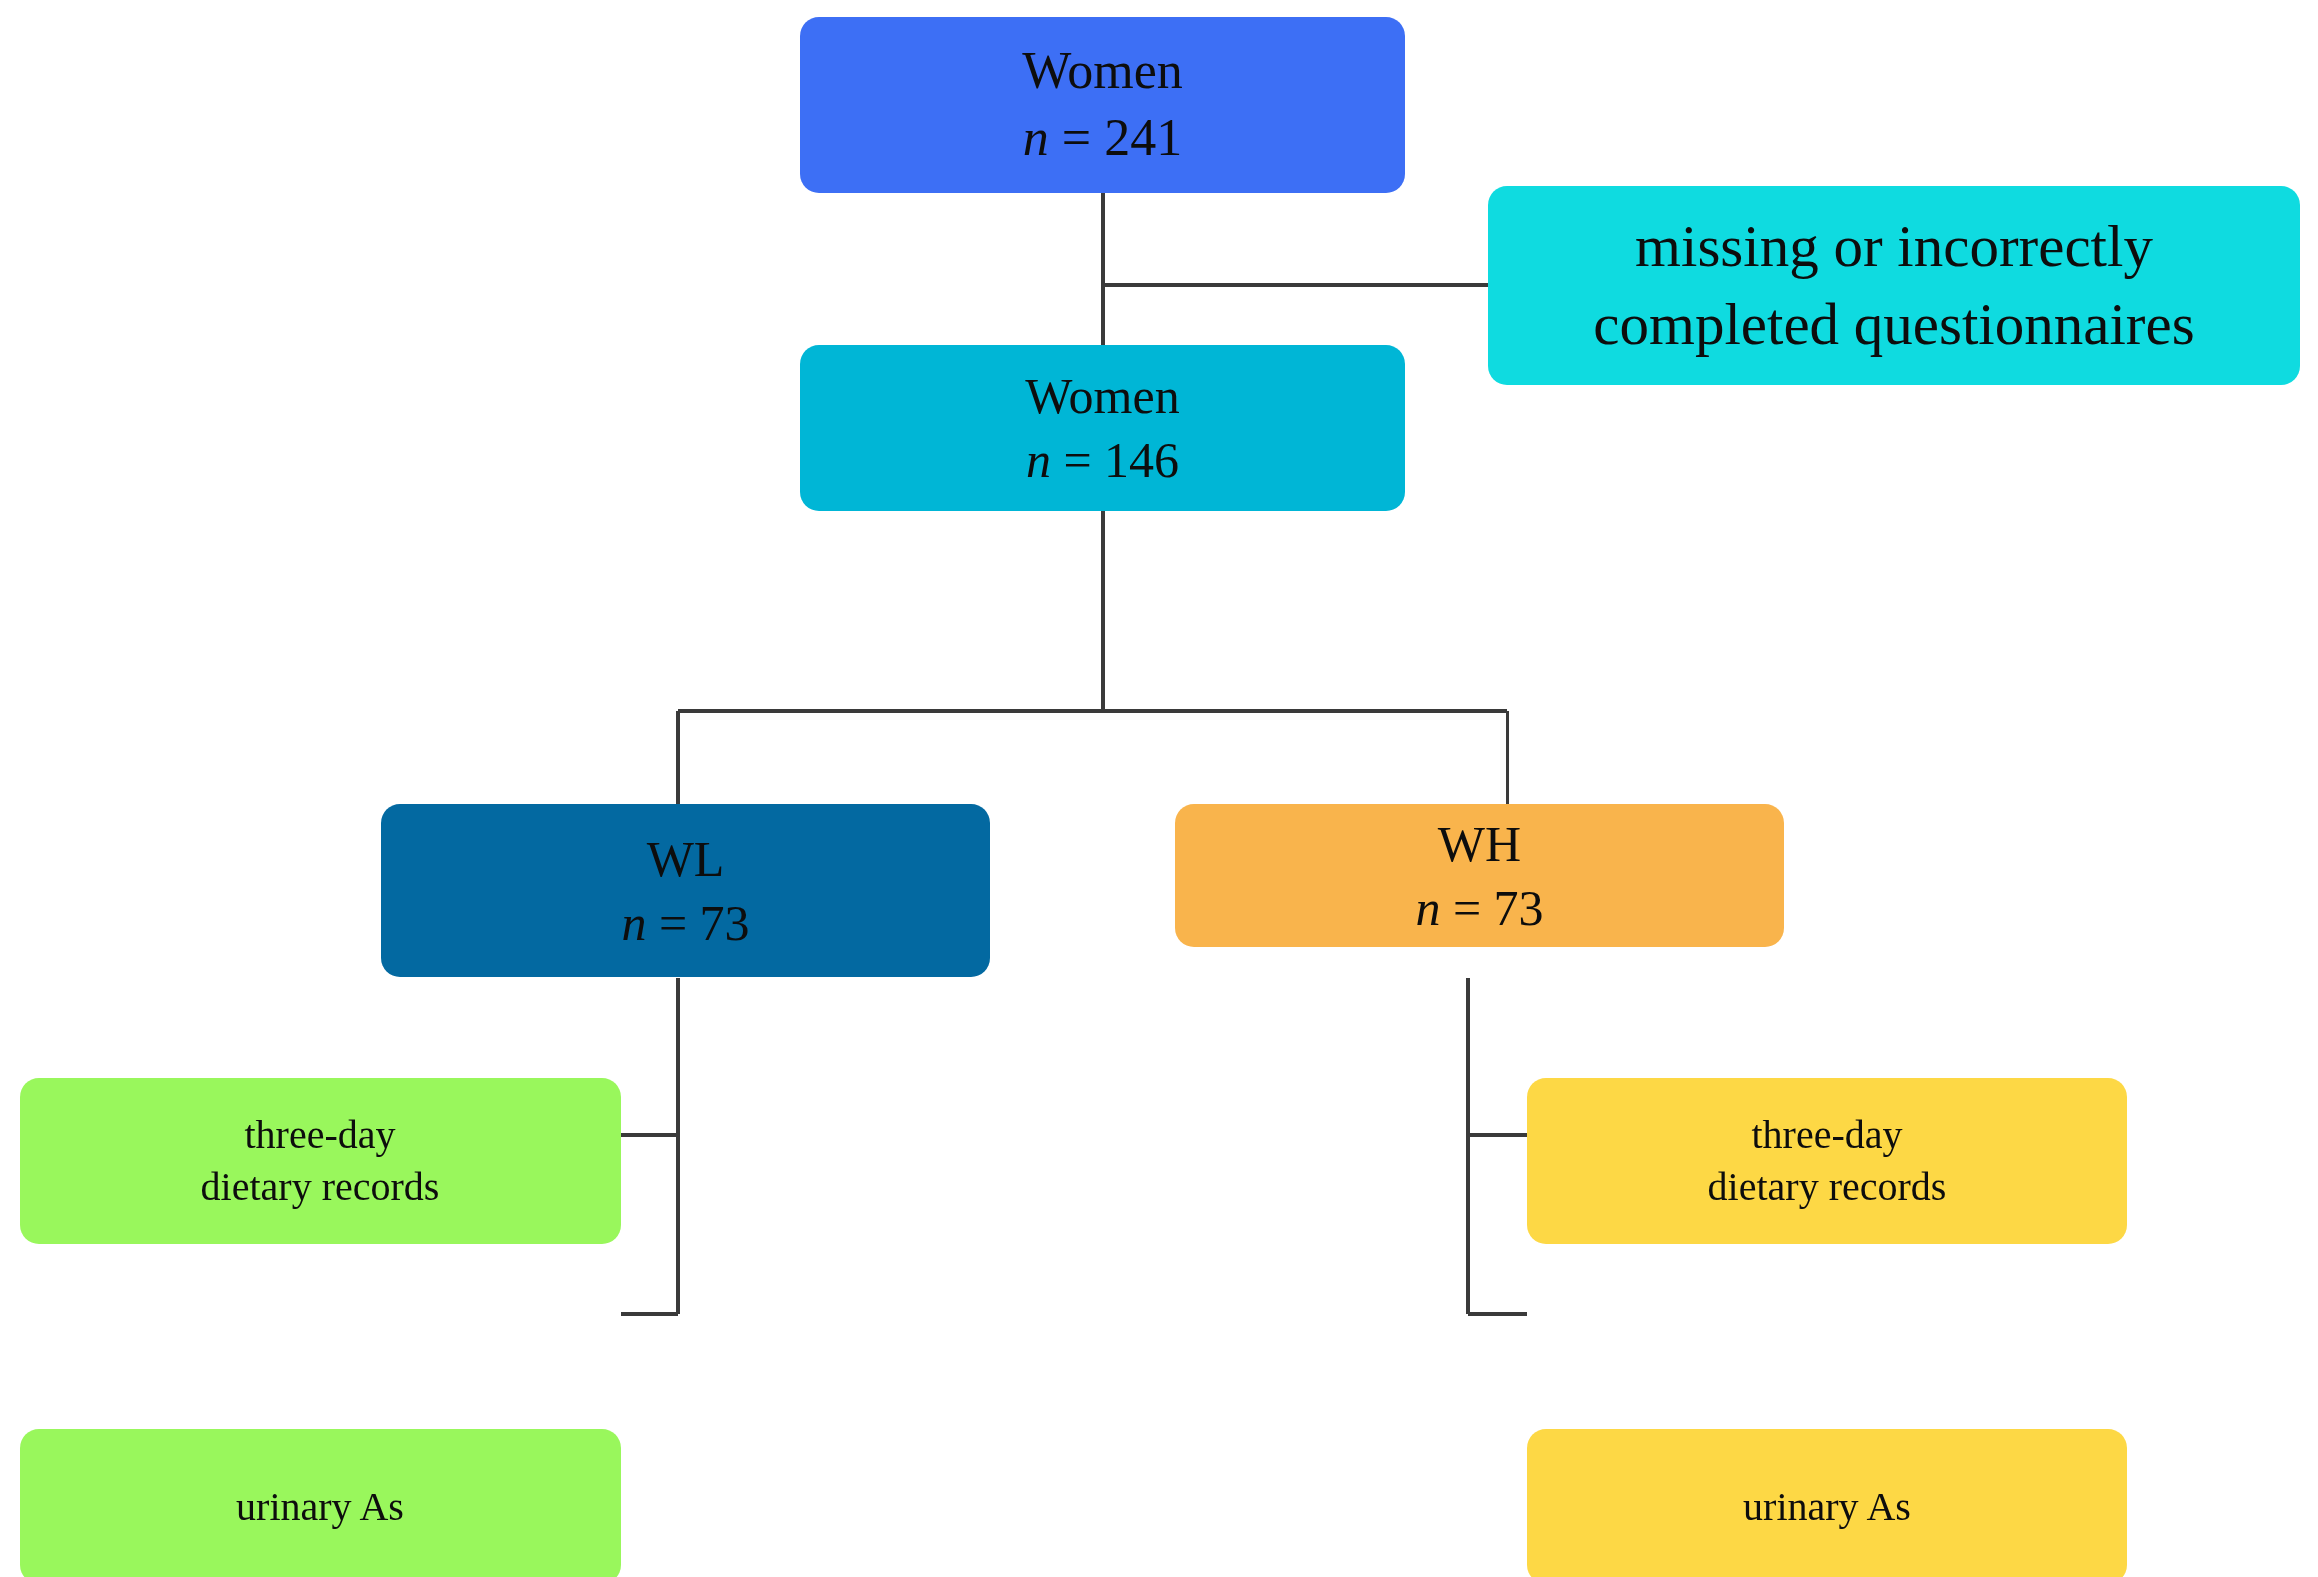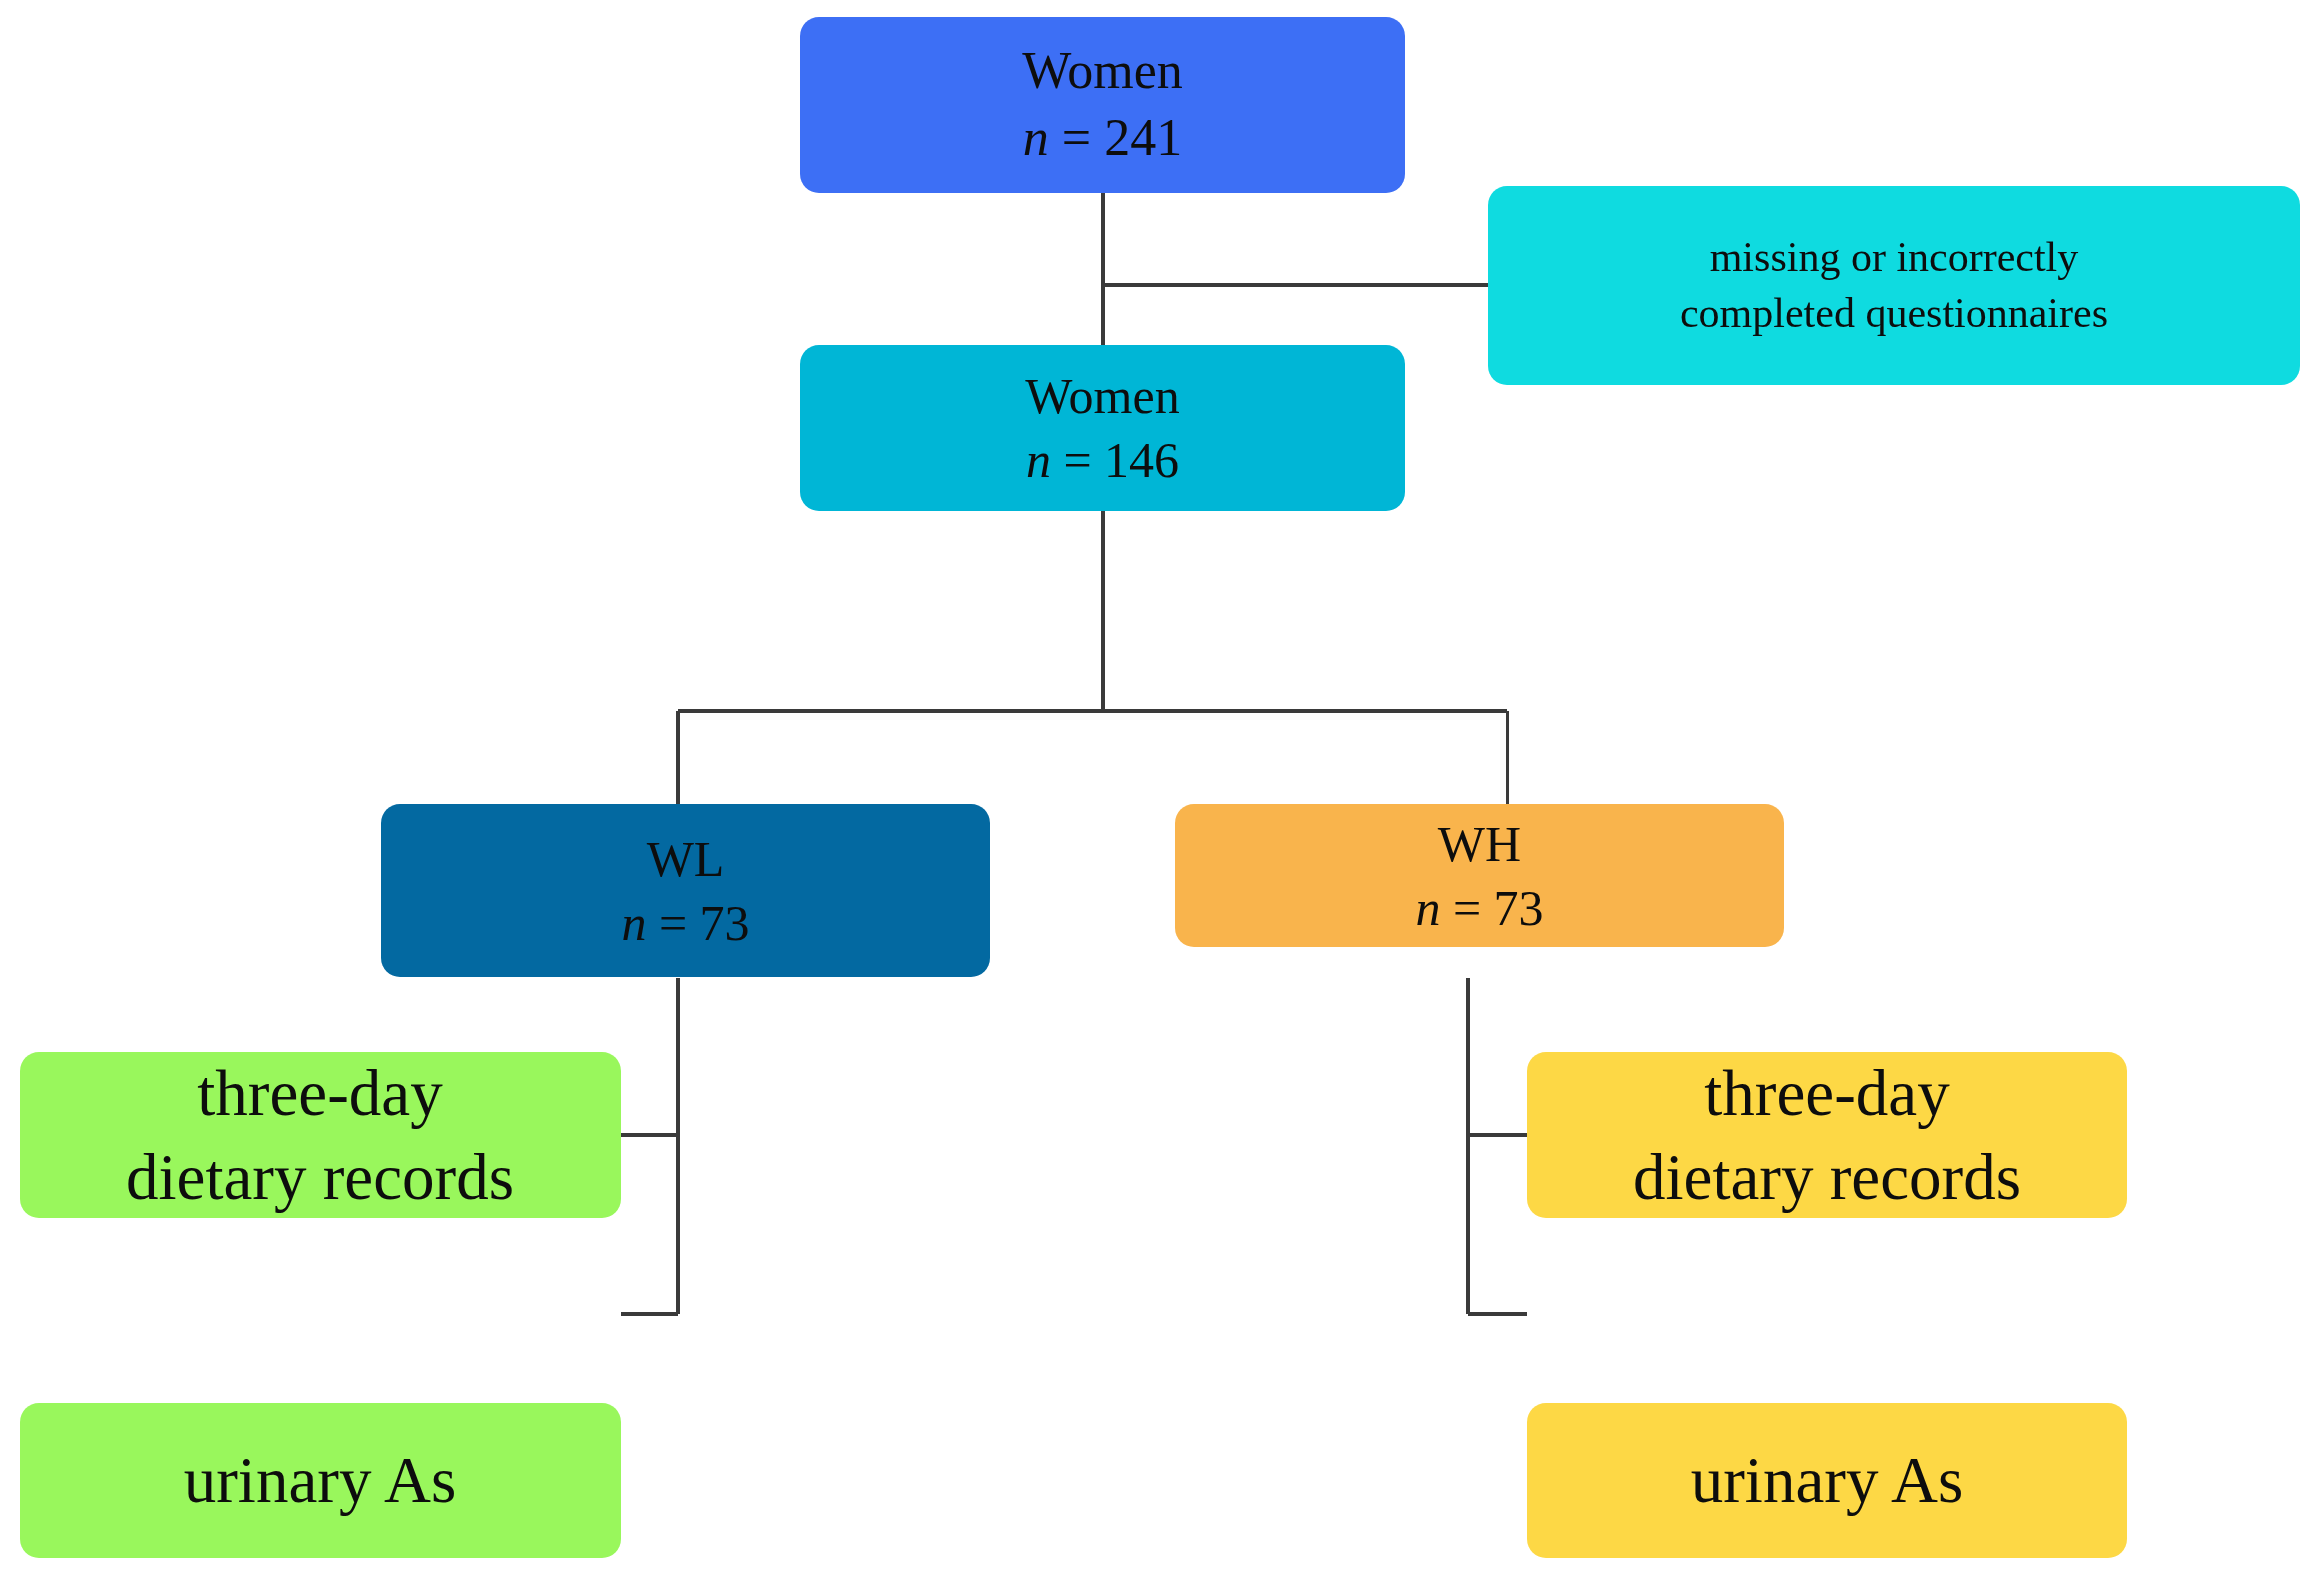--- a/index.html
+++ b/index.html
@@ -50,26 +50,27 @@
   .node .count .ital {
     font-style: italic;
   }
   .big-label {
     font-size: 52px;
   }
   .mid-label {
     font-size: 50px;
   }
   .excl-label {
-    font-size: 42px;
+    font-size: 59px;
     line-height: 1.32;
   }
   .leaf-label {
-    font-size: 65px;
+    font-size: 40px;
     line-height: 1.3;
+    margin-top: 26px;
   }
   
   #node-women-total   { left: 800px; top: 17px;   width: 605px;  height: 176px; }
   #node-exclusion     { left: 1488px; top: 186px;  width: 812px; height: 199px; }
   #node-women-final   { left: 800px; top: 345px;  width: 605px;  height: 166px; }
   #node-wl            { left: 381px;  top: 804px; width: 609px;  height: 173px; }
   #node-wh            { left: 1175px; top: 804px; width: 609px;  height: 143px; }
   #node-wl-diet       { left: 19.5px;   top: 1052px; width: 601px;  height: 166px; }
   #node-wl-urine      { left: 19.5px;   top: 1403px; width: 601px;  height: 155px; }
   #node-wh-diet       { left: 1527px; top: 1052px; width: 600px;  height: 166px; }

